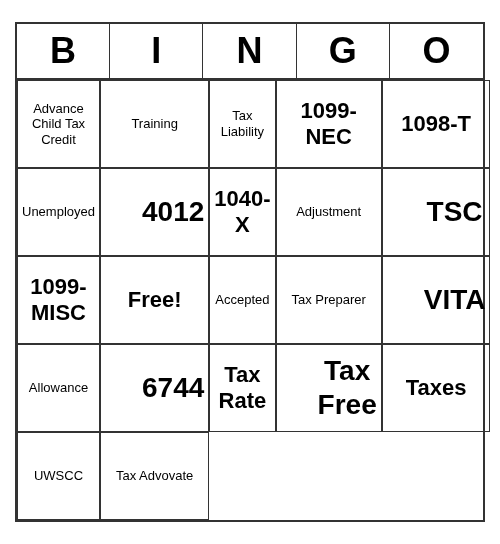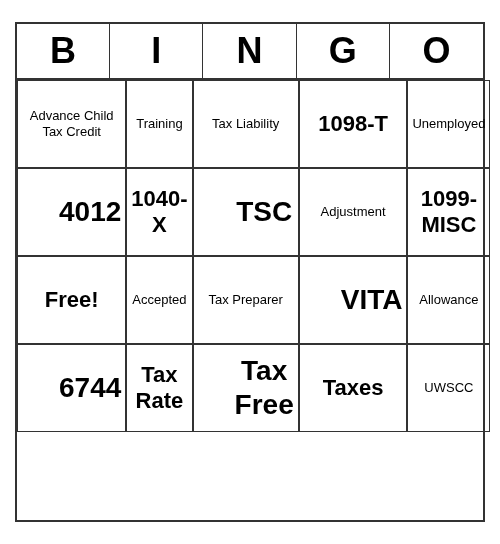--- a/index.html
+++ b/index.html
@@ -94,36 +94,39 @@
   <div class="bingo-cell">
         <span class="cell-text">Advance Child Tax Credit</span>
       </div>
       <div class="bingo-cell">
         <span class="cell-text">Training</span>
       </div>
       <div class="bingo-cell">
         <span class="cell-text">Tax Liability</span>
       </div>
       <div class="bingo-cell large-text">
+        <span class="cell-text">1099-NEC</span>
+      </div>
+      <div class="bingo-cell large-text">
         <span class="cell-text">1098-T</span>
       </div>
       <div class="bingo-cell">
         <span class="cell-text">Unemployed</span>
       </div>
       <div class="bingo-cell xlarge-text">
         <span class="cell-text">4012</span>
       </div>
       <div class="bingo-cell large-text">
         <span class="cell-text">1040-X</span>
       </div>
+      <div class="bingo-cell">
+        <span class="cell-text">Adjustment</span>
+      </div>
       <div class="bingo-cell xlarge-text">
         <span class="cell-text">TSC</span>
-      </div>
-      <div class="bingo-cell">
-        <span class="cell-text">Adjustment</span>
       </div>
       <div class="bingo-cell large-text">
         <span class="cell-text">1099-MISC</span>
       </div>
       <div class="bingo-cell free">
         <span class="cell-text">Free!</span>
       </div>
       <div class="bingo-cell">
         <span class="cell-text">Accepted</span>
       </div>
@@ -144,14 +147,17 @@
       </div>
       <div class="bingo-cell xlarge-text">
         <span class="cell-text">Tax Free</span>
       </div>
       <div class="bingo-cell large-text">
         <span class="cell-text">Taxes</span>
       </div>
       <div class="bingo-cell">
         <span class="cell-text">UWSCC</span>
       </div>
+      <div class="bingo-cell">
+        <span class="cell-text">Tax Advovate</span>
+      </div>
     </div>
 </div>
 
 </body></html>

